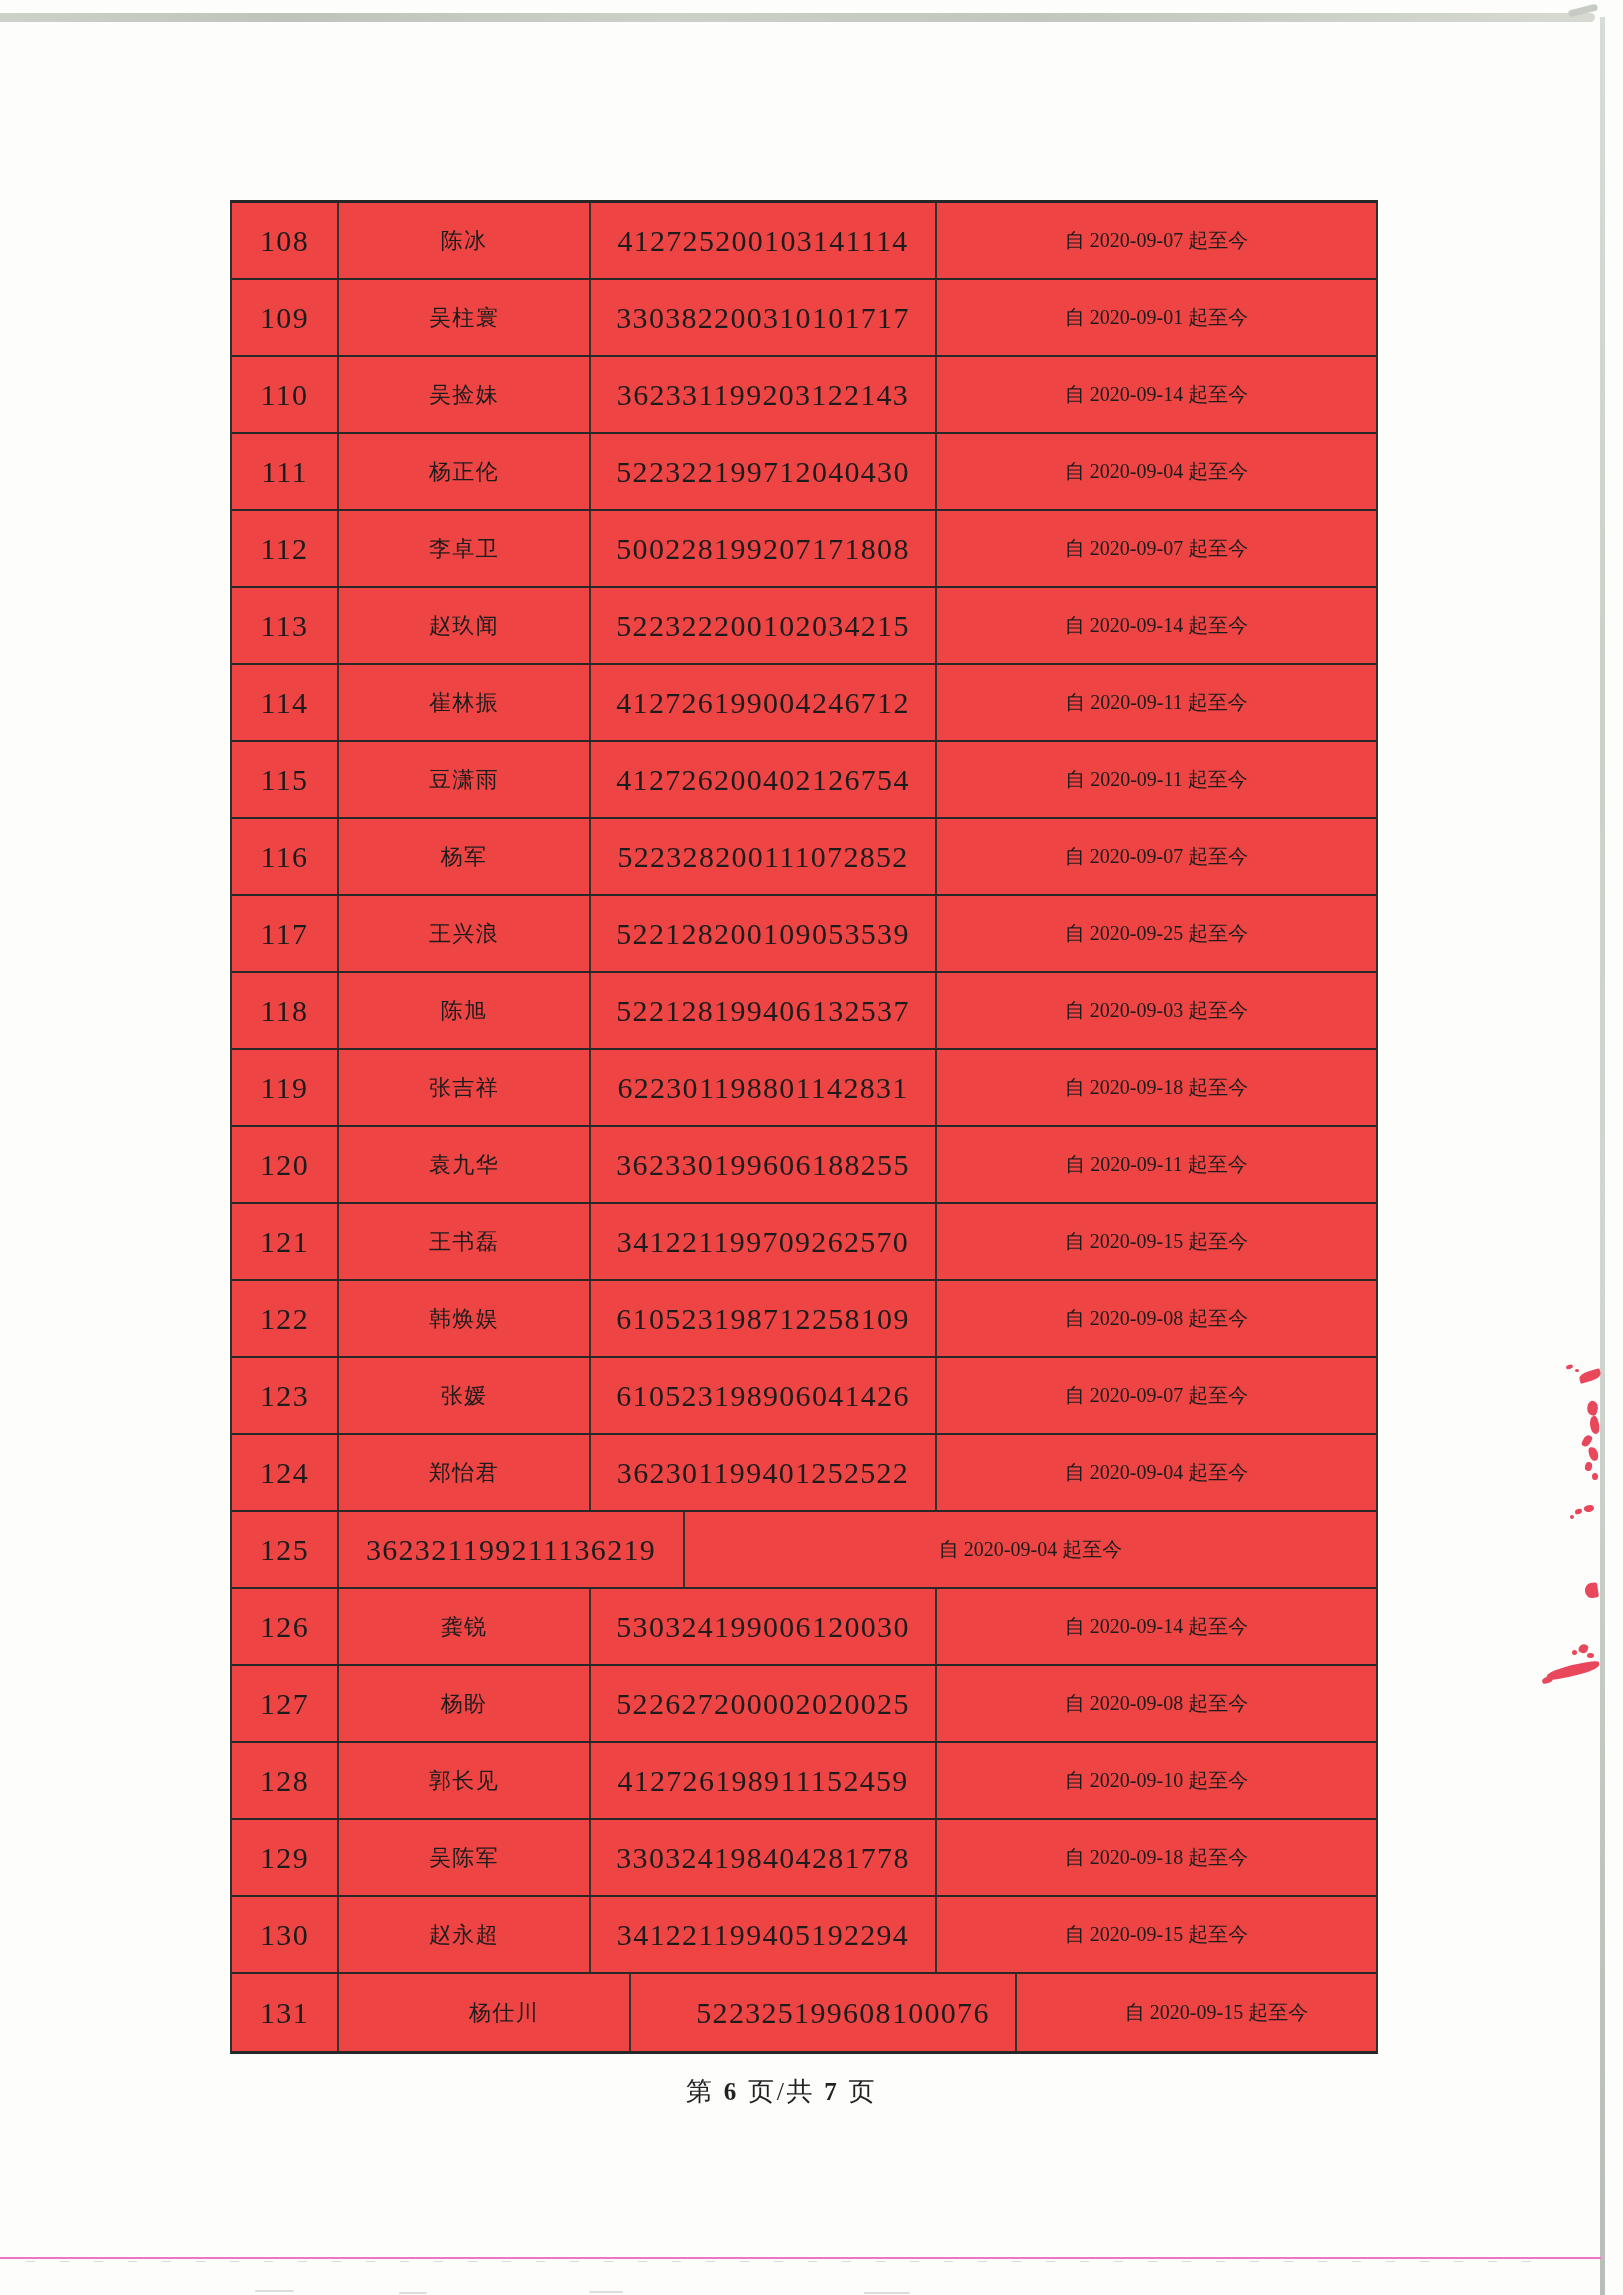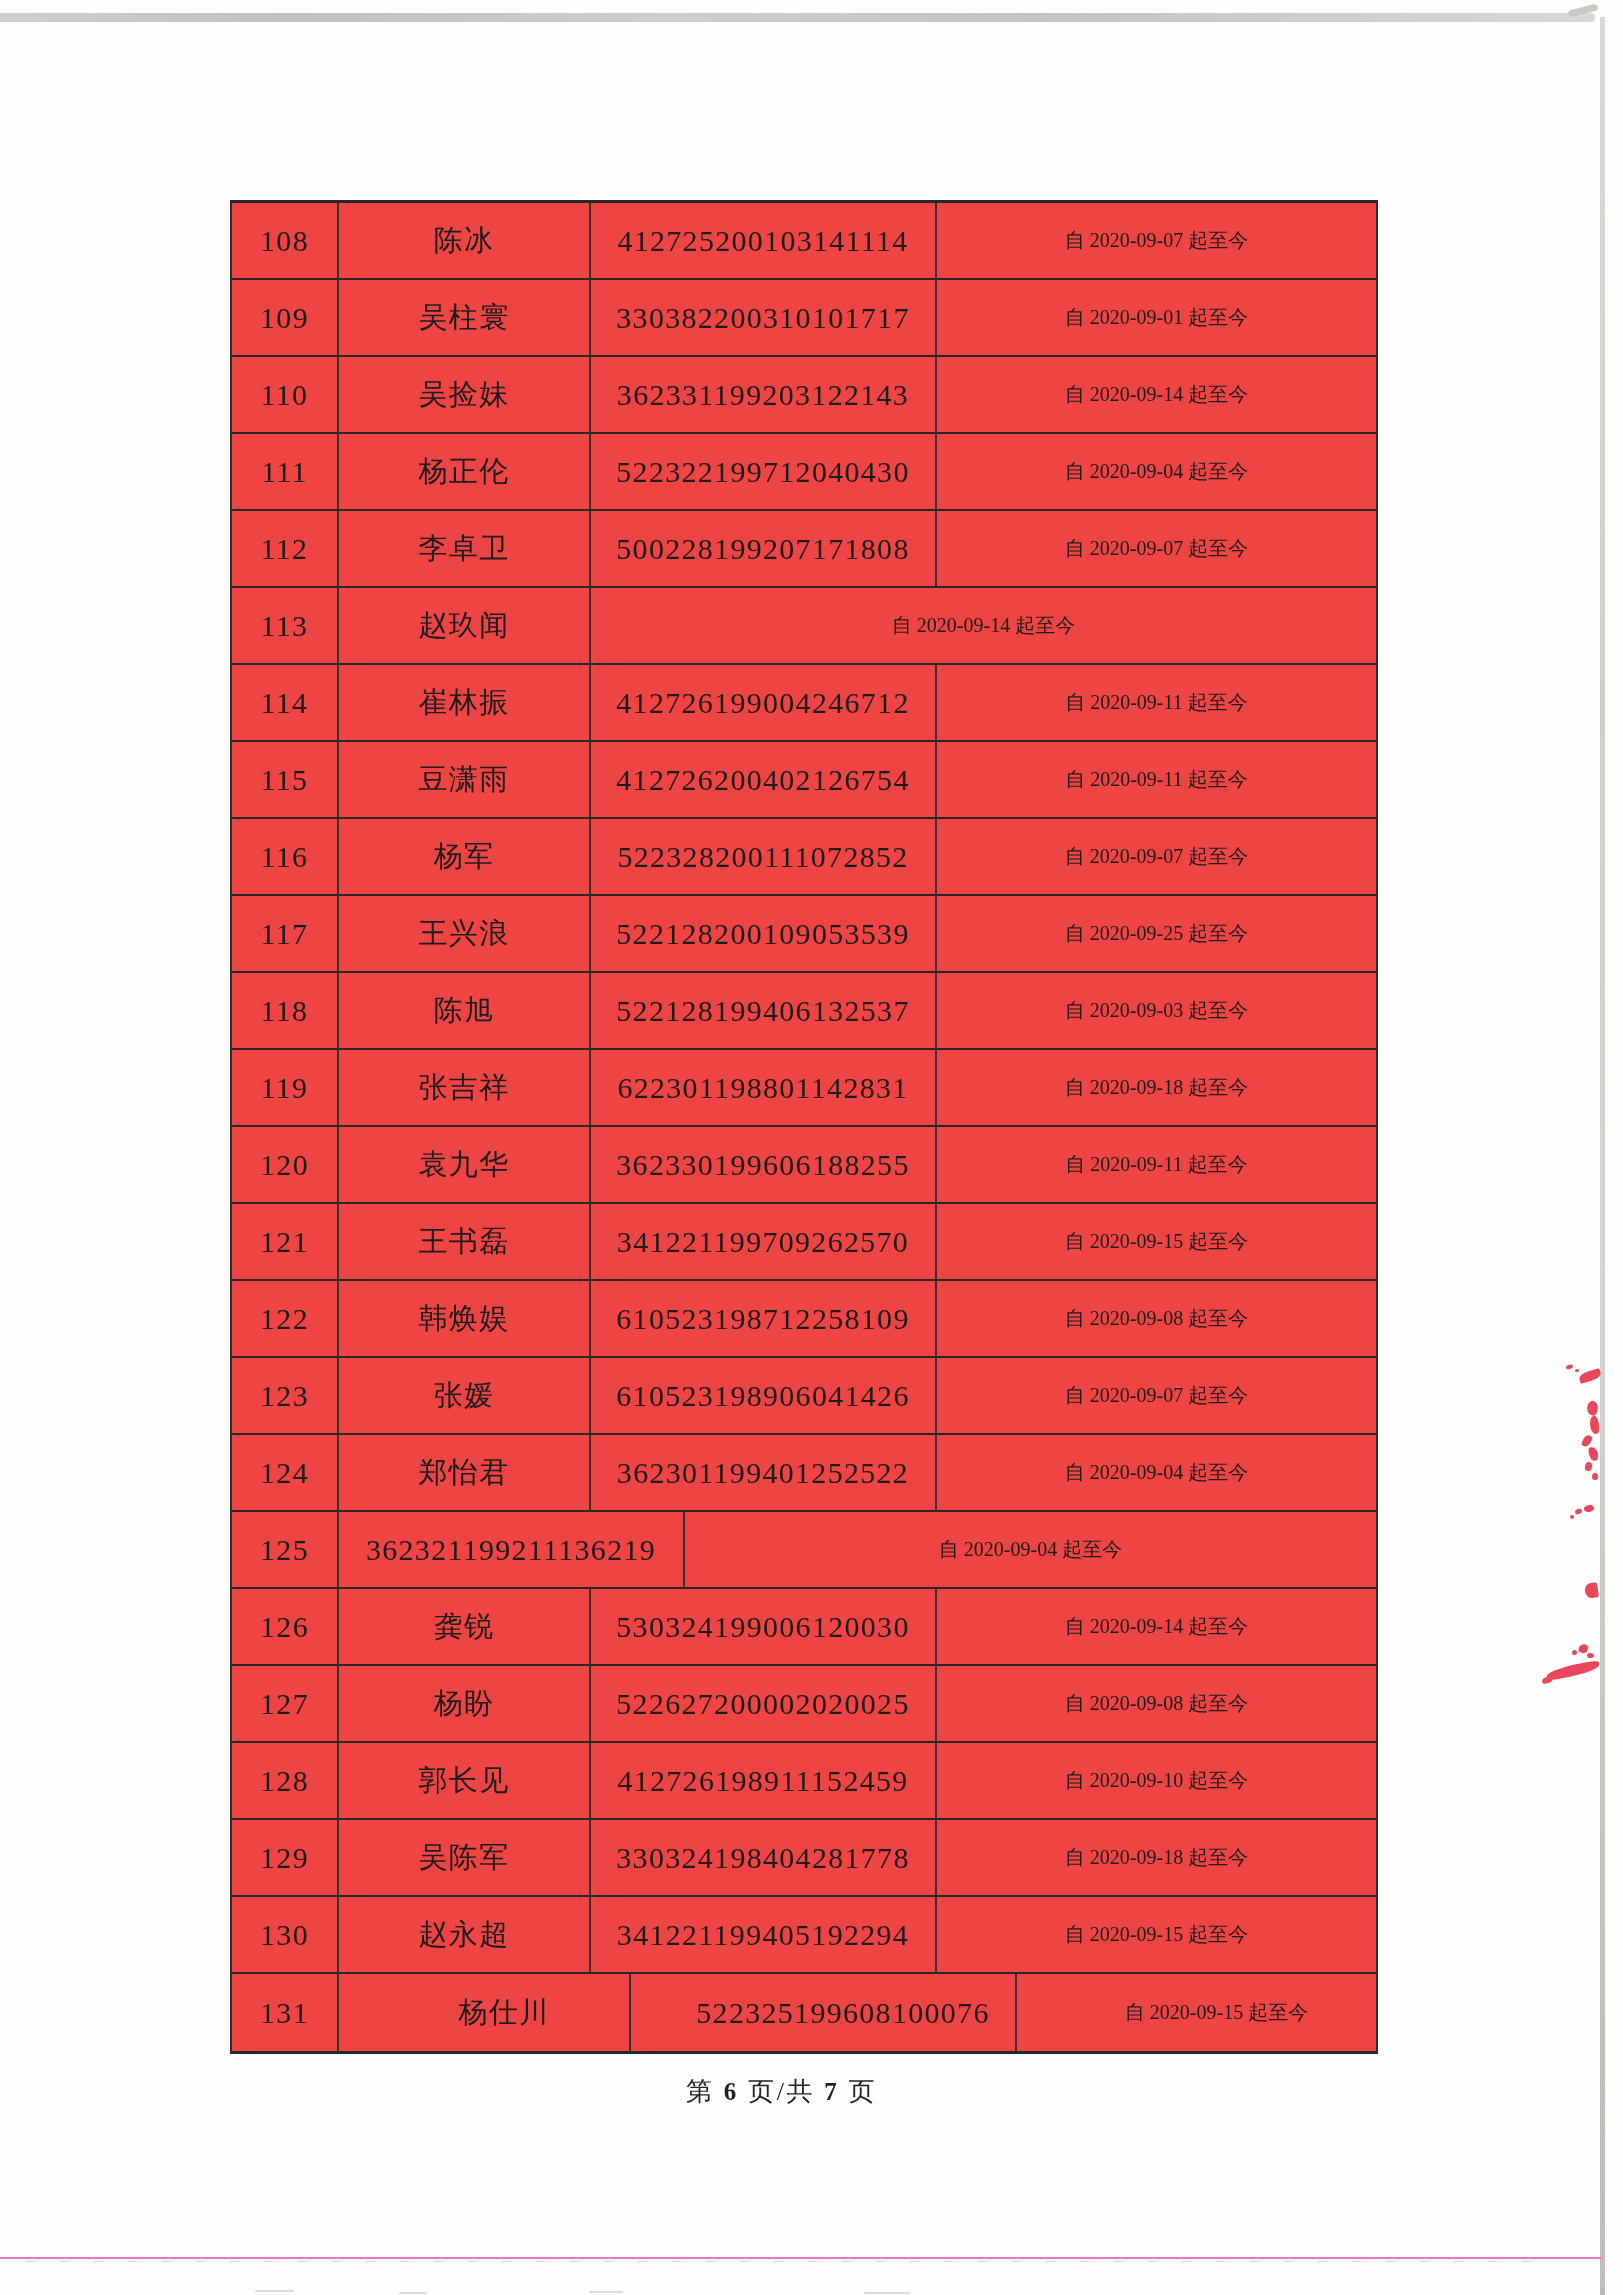--- a/index.html
+++ b/index.html
@@ -55,21 +55,21 @@
     border-bottom:2.6px solid #282828;
   }
   .t-row:last-child{border-bottom:none;gap:40px;}
   .t-cell{
     display:flex;align-items:center;justify-content:center;
     box-sizing:border-box;border-right:2px solid #333;
     overflow:hidden;white-space:nowrap;
   }
   .t-cell:last-child{border-right:none;}
   .c-no{width:107px;font-size:30px;letter-spacing:1.3px;}
-  .c-name{width:252px;font-size:29px;letter-spacing:1.3px;}
+  .c-name{width:252px;font-size:22px;letter-spacing:1.3px;}
   .c-id{width:346px;font-size:30px;letter-spacing:1.3px;}
   .c-period{flex:1;font-size:20px;}
 
   
   .footer{
     position:absolute;left:686px;top:2074px;
     font-size:26px;letter-spacing:2.6px;color:#222;
     display:flex;align-items:baseline;
   }
   .footer .num{font-weight:bold;margin:0 9.2px;font-size:25px;}
@@ -131,20 +131,21 @@
       </div>
       <div class="t-row">
         <div class="t-cell c-no">112</div>
         <div class="t-cell c-name">李卓卫</div>
         <div class="t-cell c-id">500228199207171808</div>
         <div class="t-cell c-period">自 2020-09-07 起至今</div>
       </div>
       <div class="t-row">
         <div class="t-cell c-no">113</div>
         <div class="t-cell c-name">赵玖闻</div>
+        <div class="t-cell c-id">522322200102034215</div>
         <div class="t-cell c-period">自 2020-09-14 起至今</div>
       </div>
       <div class="t-row">
         <div class="t-cell c-no">114</div>
         <div class="t-cell c-name">崔林振</div>
         <div class="t-cell c-id">412726199004246712</div>
         <div class="t-cell c-period">自 2020-09-11 起至今</div>
       </div>
       <div class="t-row">
         <div class="t-cell c-no">115</div>

